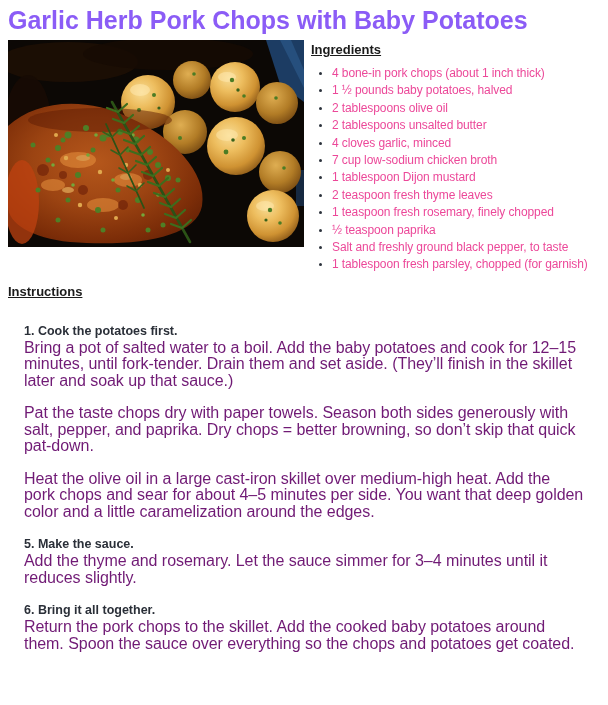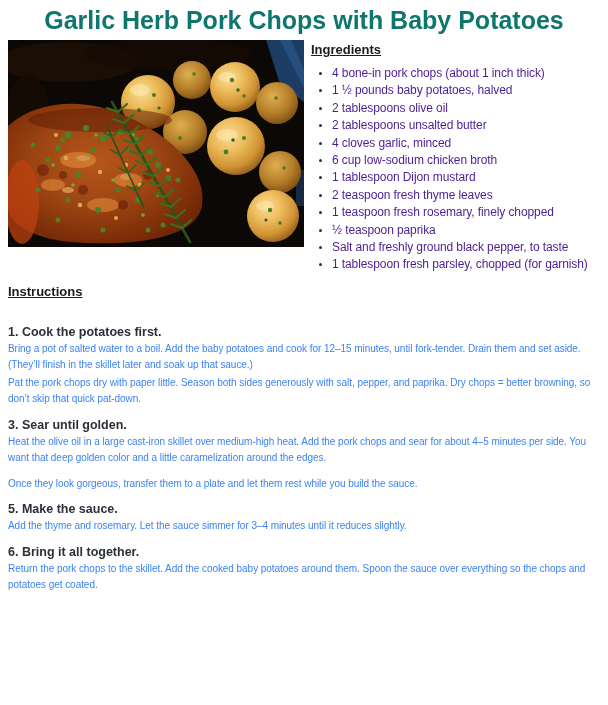--- a/index.html
+++ b/index.html
@@ -3,46 +3,46 @@
 <meta charset="utf-8">
 <style>
   html,body{margin:0;padding:0;}
   body{
     width:608px;height:705px;background:#ffffff;overflow:hidden;
     font-family:"Liberation Sans", sans-serif;
     -webkit-font-smoothing:antialiased;
   }
   .page{width:608px;height:705px;background:#fff;}
   h1.title{
-    margin:6px 8px 5px;padding:0;text-align:center;
-    font-size:25px;font-weight:bold;color:#0f766e;letter-spacing:0;
+    margin:6px 8px 5px;padding:0;
+    font-size:25px;font-weight:bold;color:#8b5cf6;letter-spacing:0;
   }
   .top-row{display:flex;align-items:flex-start;padding:0 8px;}
   .photo{width:296px;height:207px;flex:none;overflow:hidden;background:#0c0805;}
   .photo svg{display:block;}
   .ingredients{flex:1;margin-left:7px;min-width:0;}
   h2.sec{
     display:inline-block;margin:-2px 0 0;padding:0;
     font-size:13px;font-weight:bold;color:#1b1b1b;text-decoration:underline;text-align:center;
   }
   ul.ing-list{margin:9px 0 0;padding:0 0 0 21px;list-style:disc;}
   ul.ing-list li{
-    font-size:12px;line-height:13px;margin:0 0 4.4px;color:#4c1d95;
+    font-size:12px;line-height:13px;margin:0 0 4.4px;color:#ec4899;
     letter-spacing:-0.1px;
   }
   ul.ing-list li::marker{font-size:10px;color:#2c323c;}
   .instructions{padding:6px 8px 0;}
-  .instructions h2.sec{margin:2px 0 16px;}
-  .step{margin:0;}
+  .instructions h2.sec{margin:2px 0 8px;}
+  .step{margin:16px;}
   .step-h{
     margin:9px 0 0;font-size:12.5px;font-weight:bold;color:#2a2f38;
     line-height:16px;
   }
   .step-p{
-    margin:1px 0 0;font-size:10px;line-height:16.5px;color:#3b82f6;
+    margin:1px 0 0;font-size:16px;line-height:16.5px;color:#701a75;
     max-width:594px;letter-spacing:-0.05px;
   }
   .step-p + .step-p{margin-top:9px;}
 </style>
 </head>
 <body>
 
 <div class="page">
 
   <h1 class="title">Garlic Herb Pork Chops with Baby Potatoes</h1>
@@ -210,47 +210,45 @@
     </div>
 
     <div class="ingredients">
       <h2 class="sec">Ingredients</h2>
       <ul class="ing-list">
         <li>4 bone-in pork chops (about 1 inch thick)</li>
         <li>1 ½ pounds baby potatoes, halved</li>
         <li>2 tablespoons olive oil</li>
         <li>2 tablespoons unsalted butter</li>
         <li>4 cloves garlic, minced</li>
-        <li>6 cup low-sodium chicken broth</li>
+        <li>7 cup low-sodium chicken broth</li>
         <li>1 tablespoon Dijon mustard</li>
         <li>2 teaspoon fresh thyme leaves</li>
         <li>1 teaspoon fresh rosemary, finely chopped</li>
         <li>½ teaspoon paprika</li>
         <li>Salt and freshly ground black pepper, to taste</li>
         <li>1 tablespoon fresh parsley, chopped (for garnish)</li>
       </ul>
     </div>
   </div>
 
   <div class="instructions">
     <h2 class="sec">Instructions</h2>
 
     <div class="step">
       <p class="step-h">1. Cook the potatoes first.</p>
       <p class="step-p">Bring a pot of salted water to a boil. Add the baby potatoes and cook for 12–15 minutes, until fork-tender. Drain them and set aside. (They’ll finish in the skillet later and soak up that sauce.)</p>
     </div>
 
     <div class="step">
-      <p class="step-p">Pat the pork chops dry with paper little. Season both sides generously with salt, pepper, and paprika. Dry chops = better browning, so don’t skip that quick pat-down.</p>
-    </div>
-
-    <div class="step">
-      <p class="step-h">3. Sear until golden.</p>
+      <p class="step-p">Pat the taste chops dry with paper towels. Season both sides generously with salt, pepper, and paprika. Dry chops = better browning, so don’t skip that quick pat-down.</p>
+    </div>
+
+    <div class="step">
       <p class="step-p">Heat the olive oil in a large cast-iron skillet over medium-high heat. Add the pork chops and sear for about 4–5 minutes per side. You want that deep golden color and a little caramelization around the edges.</p>
-      <p class="step-p">Once they look gorgeous, transfer them to a plate and let them rest while you build the sauce.</p>
     </div>
 
 
     <div class="step">
       <p class="step-h">5. Make the sauce.</p>
       <p class="step-p">Add the thyme and rosemary. Let the sauce simmer for 3–4 minutes until it reduces slightly.</p>
     </div>
 
     <div class="step">
       <p class="step-h">6. Bring it all together.</p>

